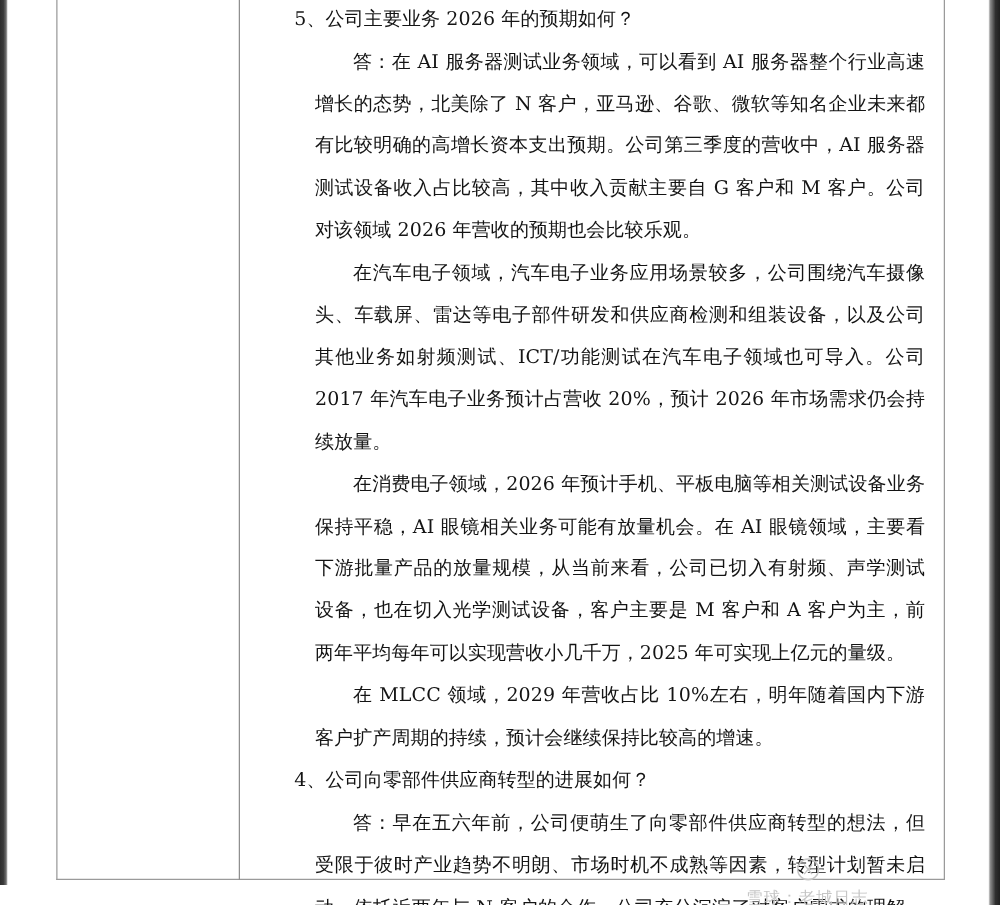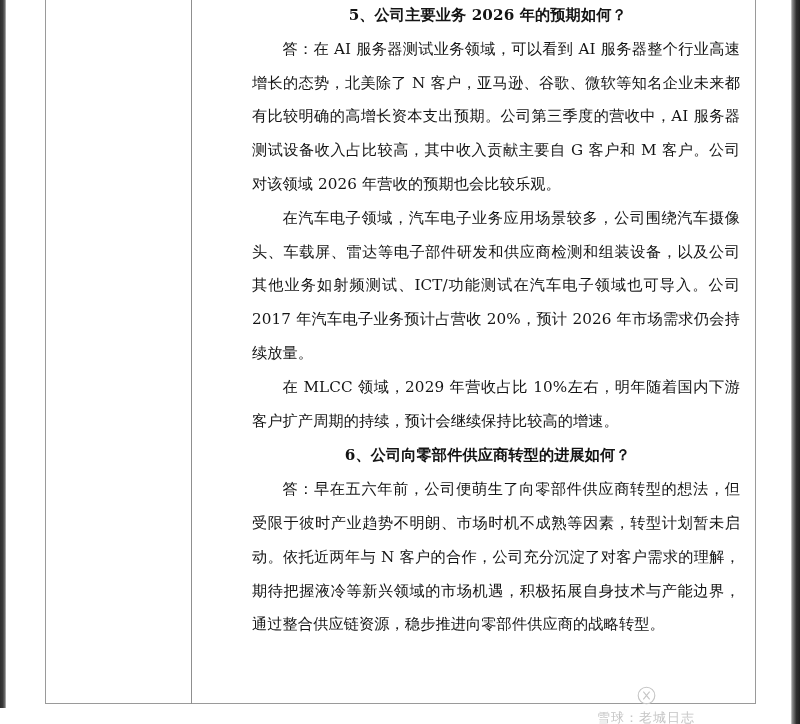--- a/index.html
+++ b/index.html
@@ -86,23 +86,23 @@
   .doc-block {
     margin: 0;
     color: #141414;
     font-size: 15.2px;
     line-height: 33.8px;
     text-align: justify;
     text-justify: inter-ideograph;
     letter-spacing: 0.1px;
   }
   .doc-heading {
-    font-weight: bold;
+    font-weight: normal;
     text-indent: 2em;
-    text-align: center;
+    text-align: left;
     margin-top: 1px;
   }
   .doc-para {
     text-indent: 2em;
     margin-left: 47px;
   }
 
   
   #watermark {
     position: absolute;
@@ -141,24 +141,25 @@
     <div id="doc-column-divider"></div>
 
     <div id="doc-text-column">
 
       <p class="doc-block doc-heading">5、公司主要业务 2026 年的预期如何？</p>
 
       <p class="doc-block doc-para">答：在 AI 服务器测试业务领域，可以看到 AI 服务器整个行业高速增长的态势，北美除了 N 客户，亚马逊、谷歌、微软等知名企业未来都有比较明确的高增长资本支出预期。公司第三季度的营收中，AI 服务器测试设备收入占比较高，其中收入贡献主要自 G 客户和 M 客户。公司对该领域 2026 年营收的预期也会比较乐观。</p>
 
       <p class="doc-block doc-para">在汽车电子领域，汽车电子业务应用场景较多，公司围绕汽车摄像头、车载屏、雷达等电子部件研发和供应商检测和组装设备，以及公司其他业务如射频测试、ICT/功能测试在汽车电子领域也可导入。公司 2017 年汽车电子业务预计占营收 20%，预计 2026 年市场需求仍会持续放量。</p>
 
+      <p class="doc-block doc-para">在消费电子领域，2026 年预计手机、平板电脑等相关测试设备业务保持平稳，AI 眼镜相关业务可能有放量机会。在 AI 眼镜领域，主要看下游批量产品的放量规模，从当前来看，公司已切入有射频、声学测试设备，也在切入光学测试设备，客户主要是 M 客户和 A 客户为主，前两年平均每年可以实现营收小几千万，2025 年可实现上亿元的量级。</p>
 
       <p class="doc-block doc-para">在 MLCC 领域，2029 年营收占比 10%左右，明年随着国内下游客户扩产周期的持续，预计会继续保持比较高的增速。</p>
 
-      <p class="doc-block doc-heading">6、公司向零部件供应商转型的进展如何？</p>
+      <p class="doc-block doc-heading">4、公司向零部件供应商转型的进展如何？</p>
 
       <p class="doc-block doc-para">答：早在五六年前，公司便萌生了向零部件供应商转型的想法，但受限于彼时产业趋势不明朗、市场时机不成熟等因素，转型计划暂未启动。依托近两年与 N 客户的合作，公司充分沉淀了对客户需求的理解，期待把握液冷等新兴领域的市场机遇，积极拓展自身技术与产能边界，通过整合供应链资源，稳步推进向零部件供应商的战略转型。</p>
 
     </div>
   </div>
 
   <div id="watermark">
     <svg id="watermark-logo" viewBox="0 0 24 24">
       <circle cx="12" cy="12" r="10.5" fill="none" stroke="#c5c5c5" stroke-width="1.4"></circle>
       <path d="M8 7.2 L16 16.8 M16 7.2 L8 16.8" fill="none" stroke="#c5c5c5" stroke-width="1.4"></path>

